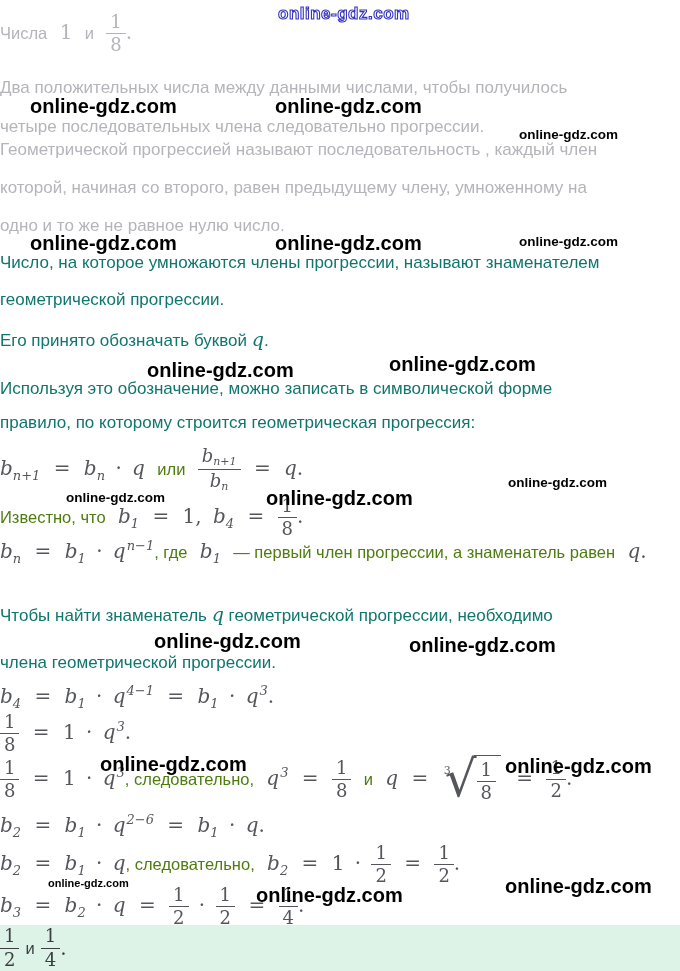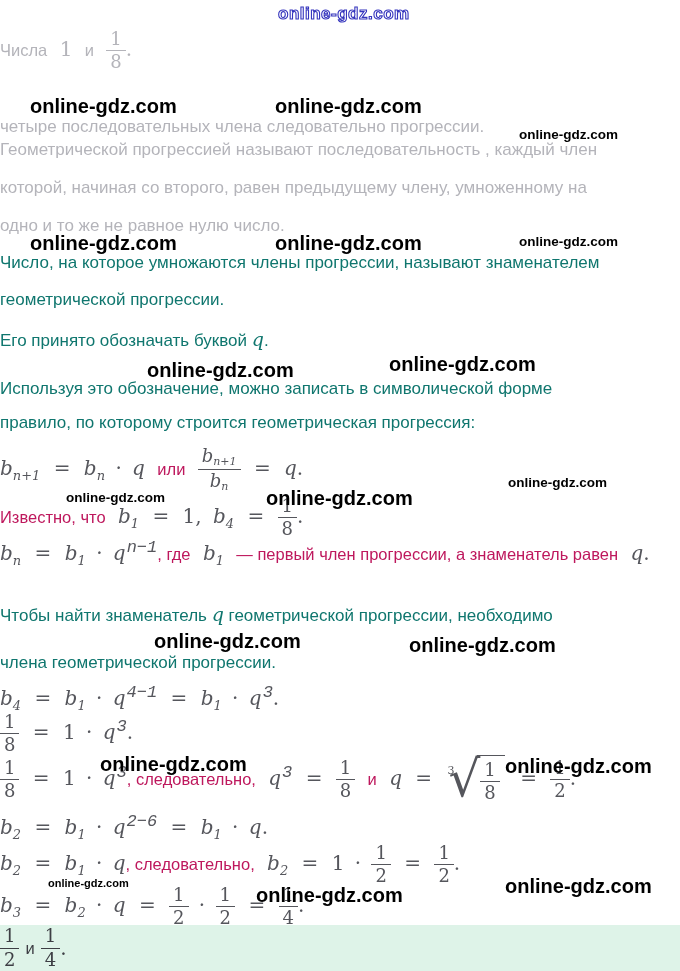--- a/index.html
+++ b/index.html
@@ -8,22 +8,22 @@
         font-family:"Liberation Sans",sans-serif;}
   .p{position:absolute;left:0;white-space:nowrap;font-size:17px;line-height:20px;}
   .g{color:#b4b4ba;}
   .d{color:#0f766e;}
   .math{position:absolute;left:0;white-space:nowrap;font-family:"DejaVu Serif",serif;
         font-size:20px;color:#55565c;}
   .math .mi{font-style:italic;}
   .math .mo{margin:0 7px;}
   .math .mo.tight{margin:0 4px;}
   .math sub{font-size:13px;font-style:italic;vertical-align:-5px;}
-  .math sup{font-size:17px;font-style:italic;vertical-align:8px;margin-left:1px;font-family:Liberation Mono, monospace;}
-  .math .mtext{font-family:"Liberation Sans",sans-serif;font-size:16.5px;color:#be185d;
+  .math sup{font-size:13px;font-style:italic;vertical-align:8px;margin-left:1px;}
+  .math .mtext{font-family:"Liberation Sans",sans-serif;font-size:16.5px;color:#4d7c0f;
         font-style:normal;margin:0 6px;}
   .frac{display:inline-block;vertical-align:middle;text-align:center;line-height:1.12;
         font-size:18px;}
   .frac .num{display:block;border-bottom:1.2px solid currentColor;padding:0 4px 1px;}
   .frac .den{display:block;padding:1px 4px 0;}
   .frac sub{font-size:11px;vertical-align:-3px;}
   .nroot{display:inline-flex;align-items:center;vertical-align:middle;margin:0 2px;}
   .nroot .idx{font-size:11px;font-style:normal;position:relative;top:-9px;margin-right:-6px;z-index:2;}
   .nroot .rad{font-size:50px;font-weight:200;line-height:46px;}
   .nroot .radicand{border-top:1.6px solid currentColor;margin-left:-3px;padding:4px 5px 0 3px;}
@@ -59,27 +59,28 @@
   <span class="wm wm-big" style="left:266px;top:487px">online-gdz.com</span>
   <span class="wm wm-small" style="left:508px;top:475px">online-gdz.com</span>
   <span class="wm wm-big" style="left:154px;top:630px">online-gdz.com</span>
   <span class="wm wm-big" style="left:409px;top:634px">online-gdz.com</span>
   <span class="wm wm-big" style="left:100px;top:753px">online-gdz.com</span>
   <span class="wm wm-big" style="left:505px;top:755px">online-gdz.com</span>
   <span class="wm wm-tiny" style="left:48px;top:877px">online-gdz.com</span>
   <span class="wm wm-big" style="left:256px;top:884px">online-gdz.com</span>
   <span class="wm wm-big" style="left:505px;top:875px">online-gdz.com</span>
 
-  <div class="math" style="top:29px;color:#b4b4ba">
+  <div class="math" style="top:12px;color:#b4b4ba">
     <span class="mtext" style="color:#b4b4ba;margin-left:0">Числа</span>
     <span>1</span>
     <span class="mtext" style="color:#b4b4ba">и</span>
     <span class="frac"><span class="num">1</span><span class="den">8</span></span><span>.</span>
   </div>
 
+  <div class="p g" style="top:78px">Два положительных числа между данными числами, чтобы получилось</div>
   <div class="p g" style="top:117px">четыре последовательных члена следовательно прогрессии.</div>
   <div class="p g" style="top:140px">Геометрической прогрессией называют последовательность , каждый член</div>
   <div class="p g" style="top:178px">которой, начиная со второго, равен предыдущему члену, умноженному на</div>
   <div class="p g" style="top:216px">одно и то же не равное нулю число.</div>
 
   <div class="p d" style="top:253px">Число, на которое умножаются члены прогрессии, называют знаменателем</div>
   <div class="p d" style="top:290px">геометрической прогрессии.</div>
 
   <div class="p d" style="top:329px">
     <span>Его принято обозначать буквой</span>

